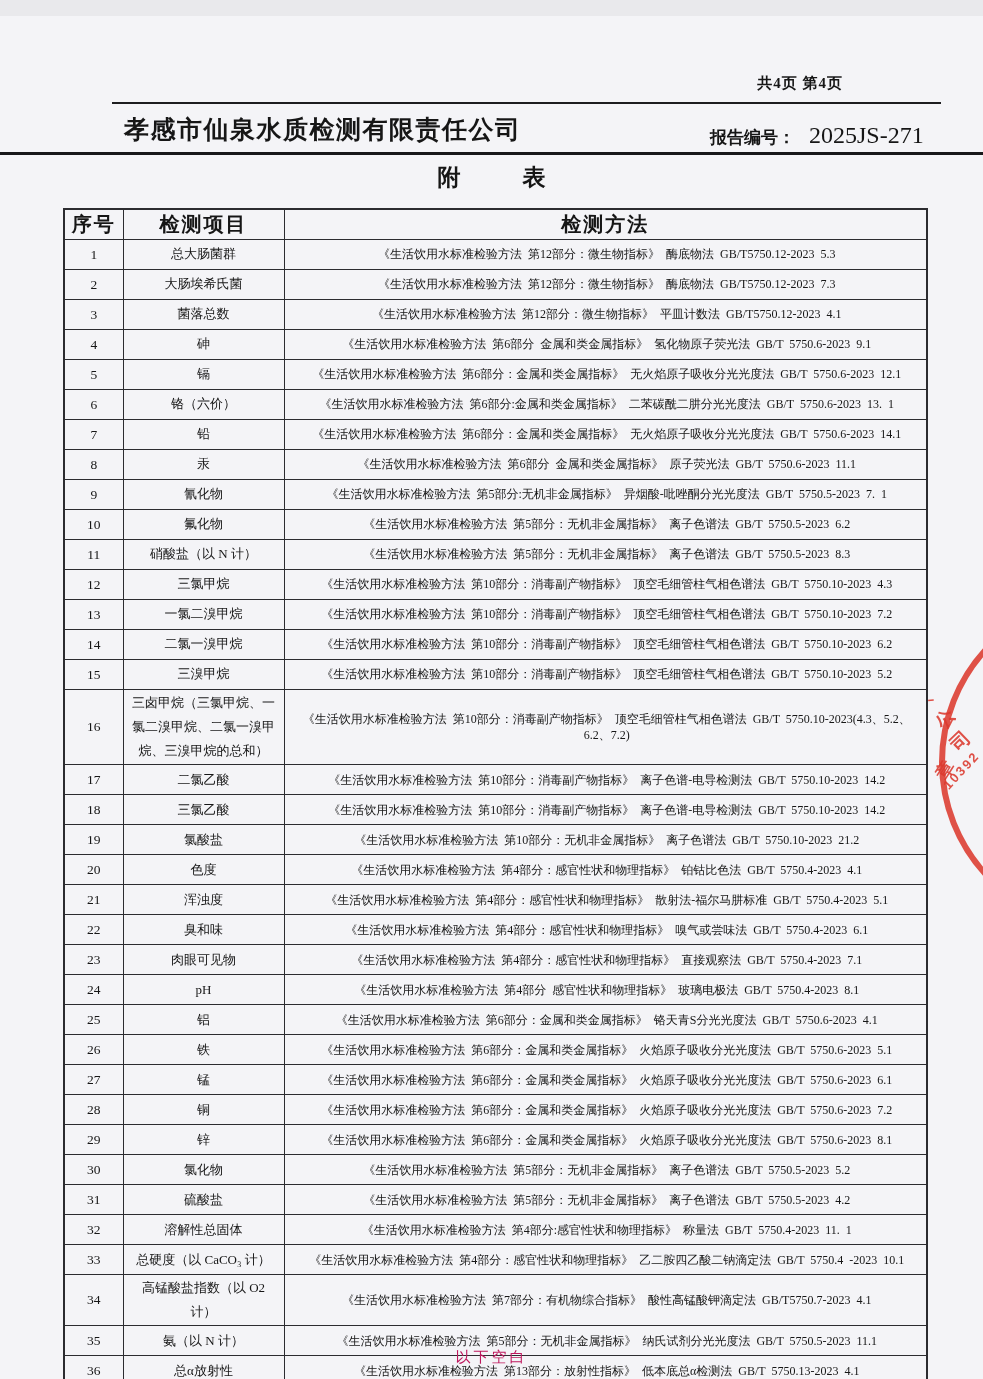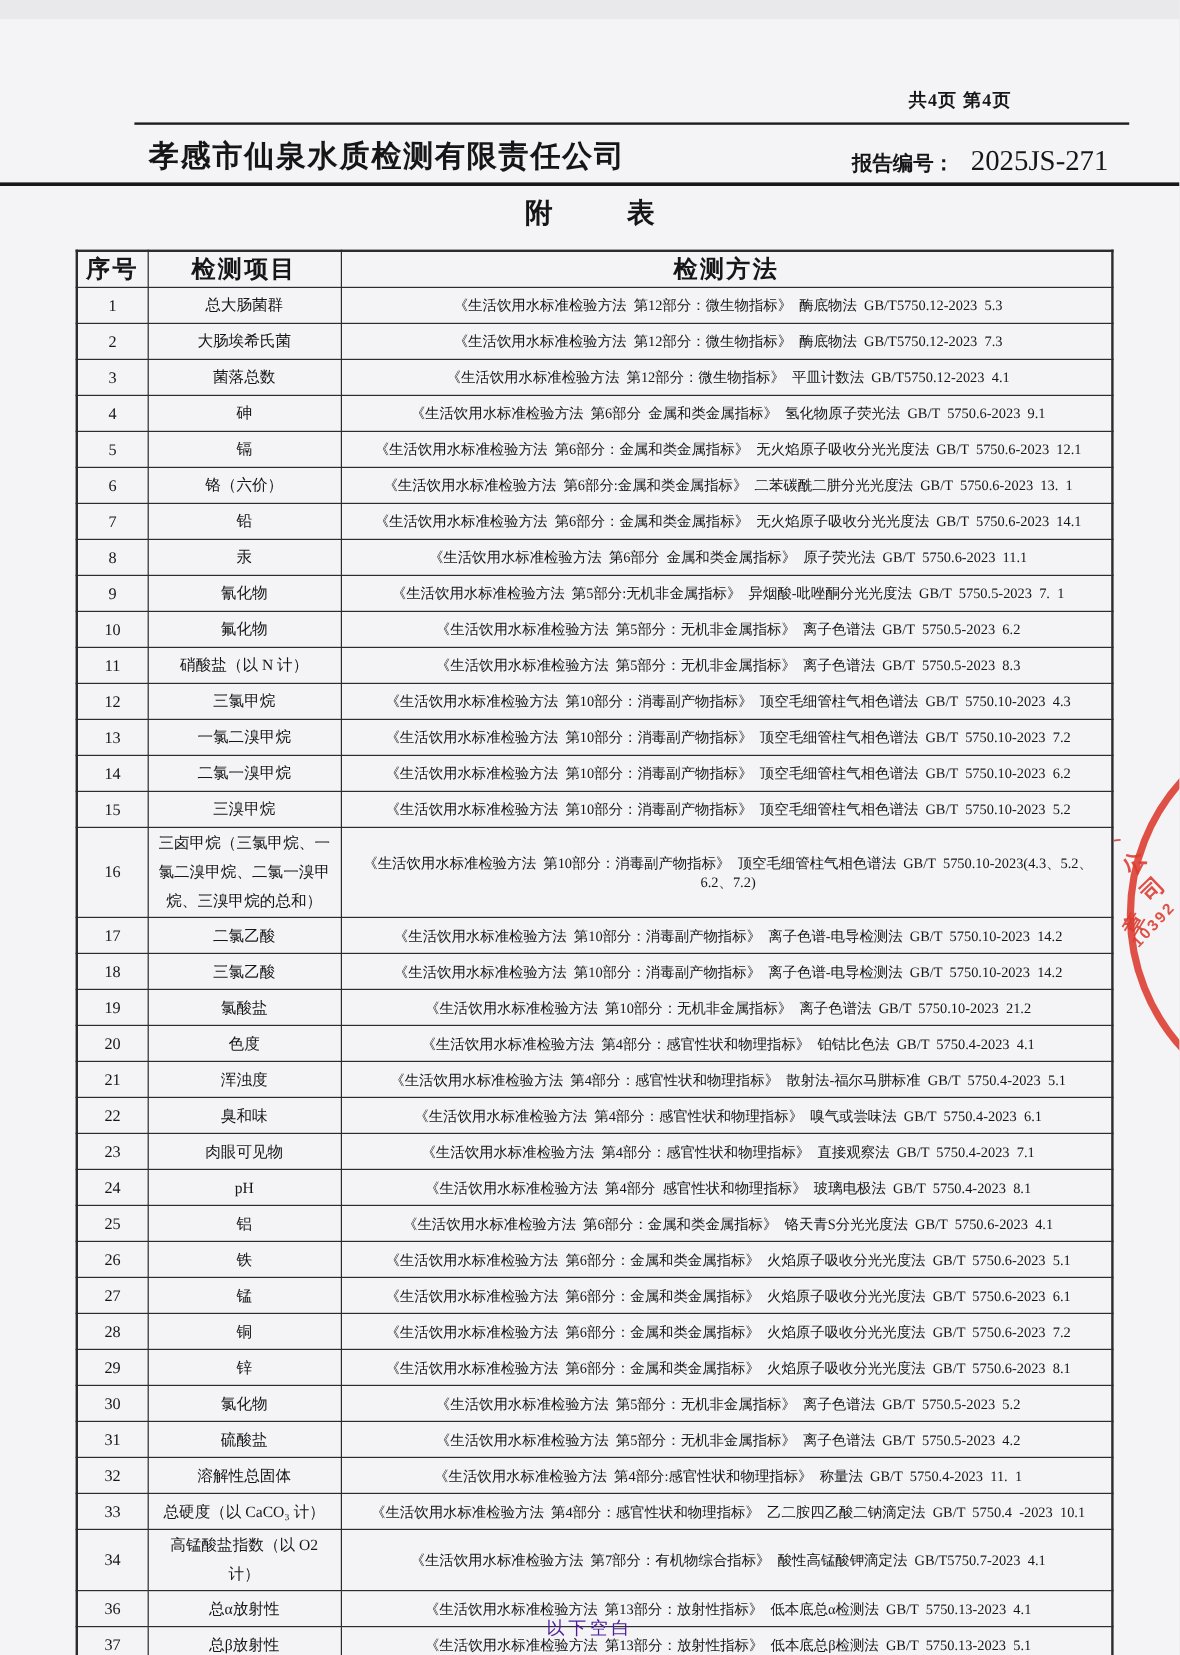--- a/index.html
+++ b/index.html
@@ -40,21 +40,21 @@
   table.methods{border-width:2px;}
   th{height:29px;font-size:20px;font-weight:700;letter-spacing:2px;padding:0;}
   td{height:27px;padding:1px 4px;font-size:13px;}
   td.cell-no{text-align:center;font-size:13.5px;}
   td.cell-item{text-align:center;line-height:1.85;padding:1px 5px;}
   td.cell-method{text-align:center;padding:1px 6px 1px 9px;font-size:12px;word-spacing:3px;line-height:1.35;}
   col.c-no{width:59px;}
   col.c-item{width:161px;}
   .footer-note{
     position:absolute;left:0;right:0;top:1332px;
-    text-align:center;font-size:15px;letter-spacing:3px;color:#4c1d95;
+    text-align:center;font-size:15px;letter-spacing:3px;color:#be185d;
   }
   .bottom-shadow{position:absolute;left:95px;right:55px;top:1374px;height:2px;background:#d7d7dc;}
   
   .stamp{position:absolute;left:0;top:0;width:100%;height:100%;pointer-events:none;}
   .stamp-arc{
     position:absolute;left:939px;top:577px;width:338px;height:338px;
     border:6px solid #dc3a2f;border-radius:50%;opacity:.88;
     box-sizing:border-box;
   }
   .stamp-ink{
@@ -264,20 +264,25 @@
           <td class="cell-no">33</td>
           <td class="cell-item">总硬度（以 CaCO₃ 计）</td>
           <td class="cell-method">《生活饮用水标准检验方法 第4部分：感官性状和物理指标》 乙二胺四乙酸二钠滴定法 GB/T 5750.4 -2023 10.1</td>
         </tr>
         <tr>
           <td class="cell-no">34</td>
           <td class="cell-item">高锰酸盐指数（以 O2 计）</td>
           <td class="cell-method">《生活饮用水标准检验方法 第7部分：有机物综合指标》 酸性高锰酸钾滴定法 GB/T5750.7-2023 4.1</td>
         </tr>
         <tr>
+          <td class="cell-no">35</td>
+          <td class="cell-item">氨（以 N 计）</td>
+          <td class="cell-method">《生活饮用水标准检验方法 第5部分：无机非金属指标》 纳氏试剂分光光度法 GB/T 5750.5-2023 11.1</td>
+        </tr>
+        <tr>
           <td class="cell-no">36</td>
           <td class="cell-item">总α放射性</td>
           <td class="cell-method">《生活饮用水标准检验方法 第13部分：放射性指标》 低本底总α检测法 GB/T 5750.13-2023 4.1</td>
         </tr>
         <tr>
           <td class="cell-no">37</td>
           <td class="cell-item">总β放射性</td>
           <td class="cell-method">《生活饮用水标准检验方法 第13部分：放射性指标》 低本底总β检测法 GB/T 5750.13-2023 5.1</td>
         </tr>
       </tbody>

